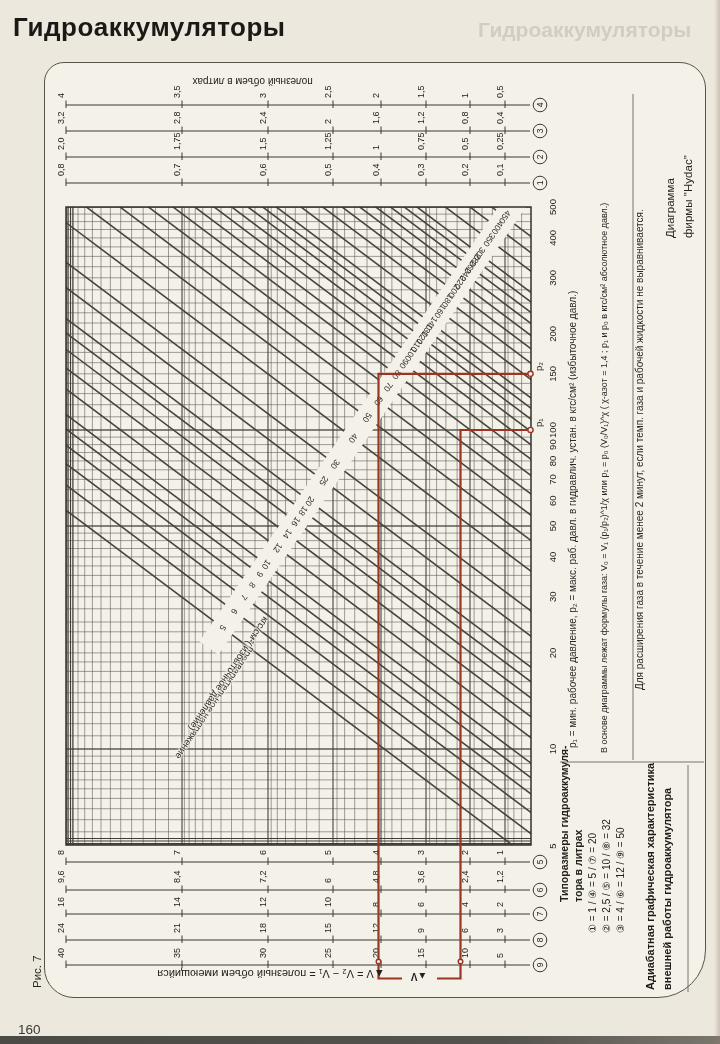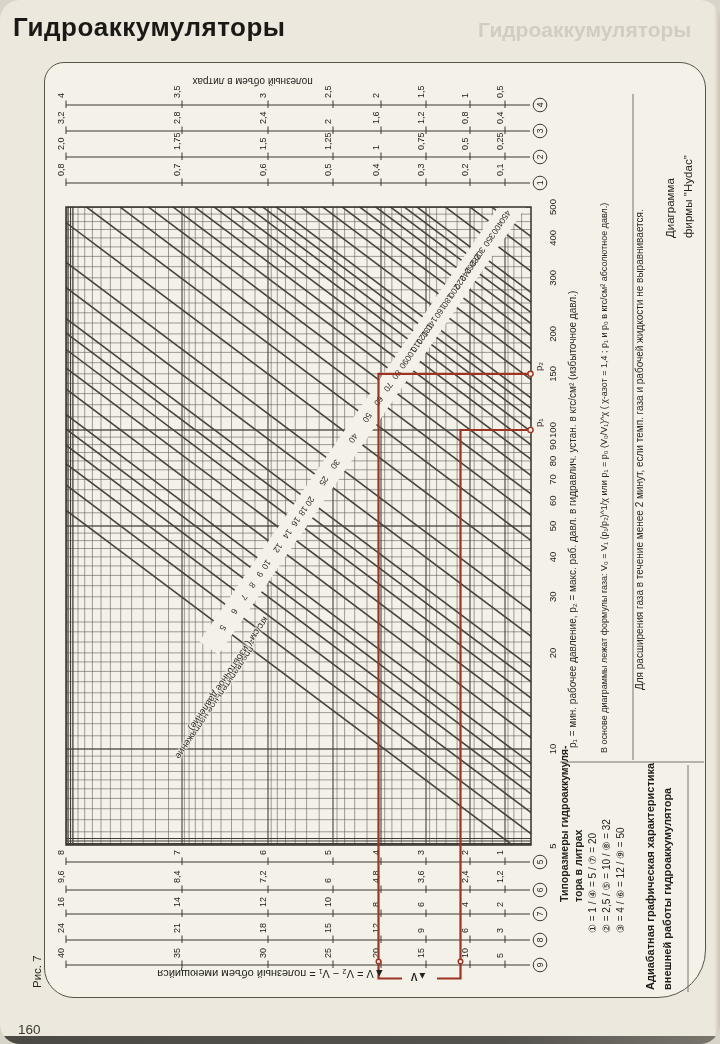--- a/index.html
+++ b/index.html
@@ -1,17 +1,17 @@
 <!DOCTYPE html>
 <html><head>
 <meta charset="utf-8">
 <style>
   html,body{margin:0;padding:0;background:#d8d4c9;}
   #page{position:relative;width:720px;height:1044px;background:#ece8dd;overflow:hidden;
-        font-family:"Liberation Sans",sans-serif;color:#23221e;border-radius:20px;}
+        font-family:"Liberation Sans",sans-serif;color:#23221e;}
   #diagram-box{position:absolute;left:44px;top:62px;width:660px;height:934px;
         border:1.6px solid #57544d;border-radius:20px 26px 48px 30px;background:#f4f1e9;}
   #diagram-svg{position:absolute;left:0;top:0;}
   .abs{position:absolute;white-space:nowrap;}
   .rot90{position:absolute;white-space:nowrap;transform-origin:0 0;transform:rotate(-90deg);line-height:12px;}
   .rot180{position:absolute;text-align:center;transform:rotate(180deg);}
   .bandcap{position:absolute;white-space:nowrap;transform:translate(-50%,-50%) rotate(124deg);
         font-size:9.5px;color:#2c2a26;
         text-shadow:0 0 3px #f4f1e9,0 0 3px #f4f1e9,0 0 4px #f4f1e9,1px 1px 2px #f4f1e9,-1px -1px 2px #f4f1e9;}
   #page-title{left:13px;top:12px;font-size:26px;font-weight:bold;letter-spacing:.5px;color:#1a1915;}

